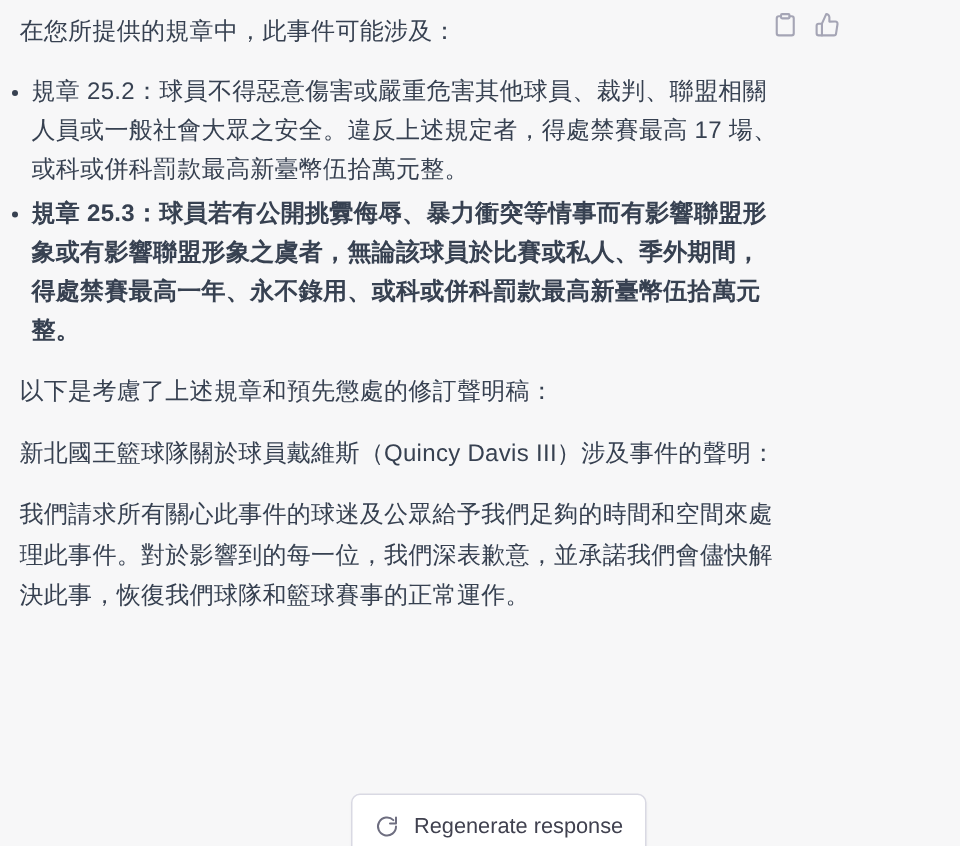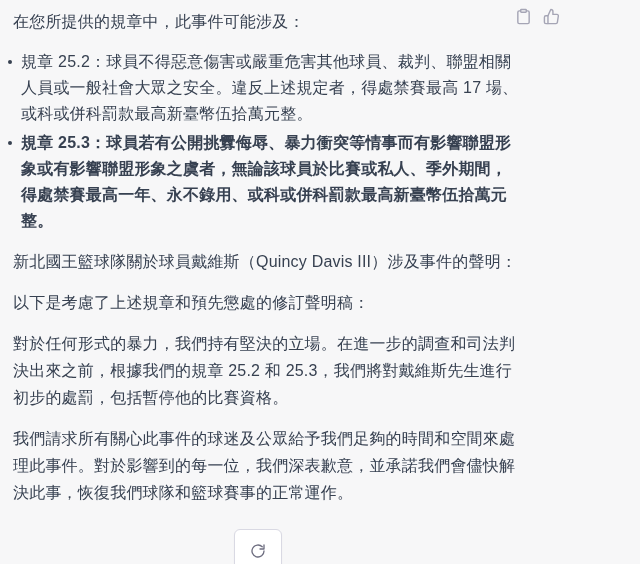--- a/index.html
+++ b/index.html
@@ -109,28 +109,28 @@
   </div>
 
   <div class="message">
     <p>在您所提供的規章中，此事件可能涉及：</p>
 
     <ul class="rule-list">
       <li>規章 25.2：球員不得惡意傷害或嚴重危害其他球員、裁判、聯盟相關人員或一般社會大眾之安全。違反上述規定者，得處禁賽最高 17 場、或科或併科罰款最高新臺幣伍拾萬元整。</li>
       <li>規章 25.3：球員若有公開挑釁侮辱、暴力衝突等情事而有影響聯盟形象或有影響聯盟形象之虞者，無論該球員於比賽或私人、季外期間，得處禁賽最高一年、永不錄用、或科或併科罰款最高新臺幣伍拾萬元整。</li>
     </ul>
 
+    <p>以下是考慮了上述規章和預先懲處的修訂聲明稿：</p>
     <p>新北國王籃球隊關於球員戴維斯（Quincy Davis III）涉及事件的聲明：</p>
-    <p>以下是考慮了上述規章和預先懲處的修訂聲明稿：</p>
-    <p>對於任何形式的暴力，我們持有堅決的立場。在進一步的調查和司法判決出來之前，根據我們的規章 25.2 和 25.3，我們將對戴維斯先生進行初步的處罰，包括暫停他的比賽資格。</p>
     <p>我們請求所有關心此事件的球迷及公眾給予我們足夠的時間和空間來處理此事件。對於影響到的每一位，我們深表歉意，並承諾我們會儘快解決此事，恢復我們球隊和籃球賽事的正常運作。</p>
   </div>
 
   <button class="regenerate-btn">
     <span>
       <svg width="16" height="16" viewBox="0 0 24 24" fill="none" stroke="#6e6e80" stroke-width="2" stroke-linecap="round" stroke-linejoin="round">
         <path d="M21 12a9 9 0 1 1-2.64-6.36"></path>
         <polyline points="21 3 21 9 15 9"></polyline>
       </svg>
     </span>
+    <span>Regenerate response</span>
   </button>
 
 </div>
 
 </body></html>

